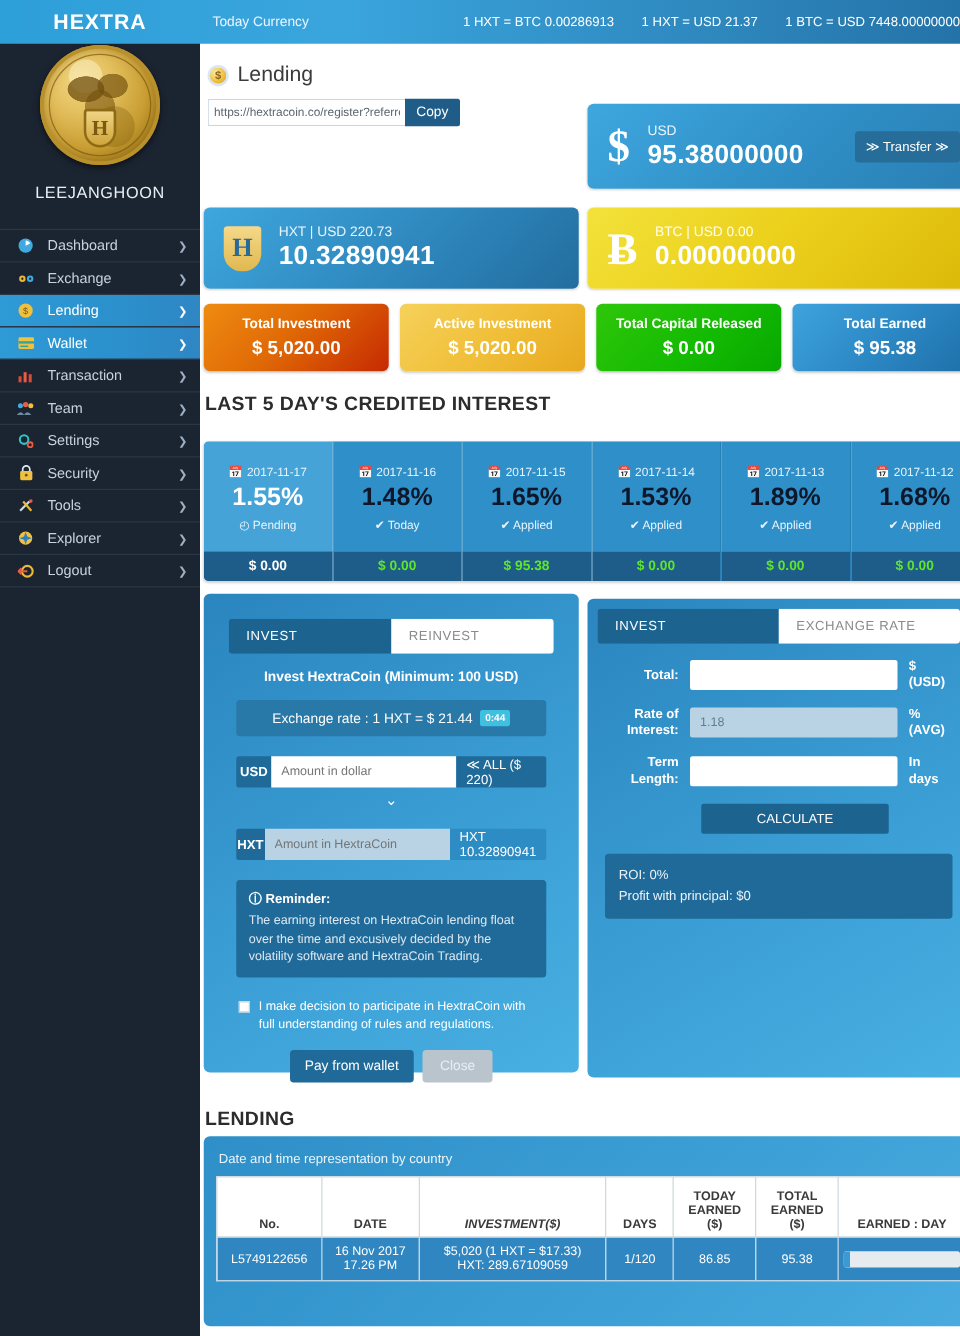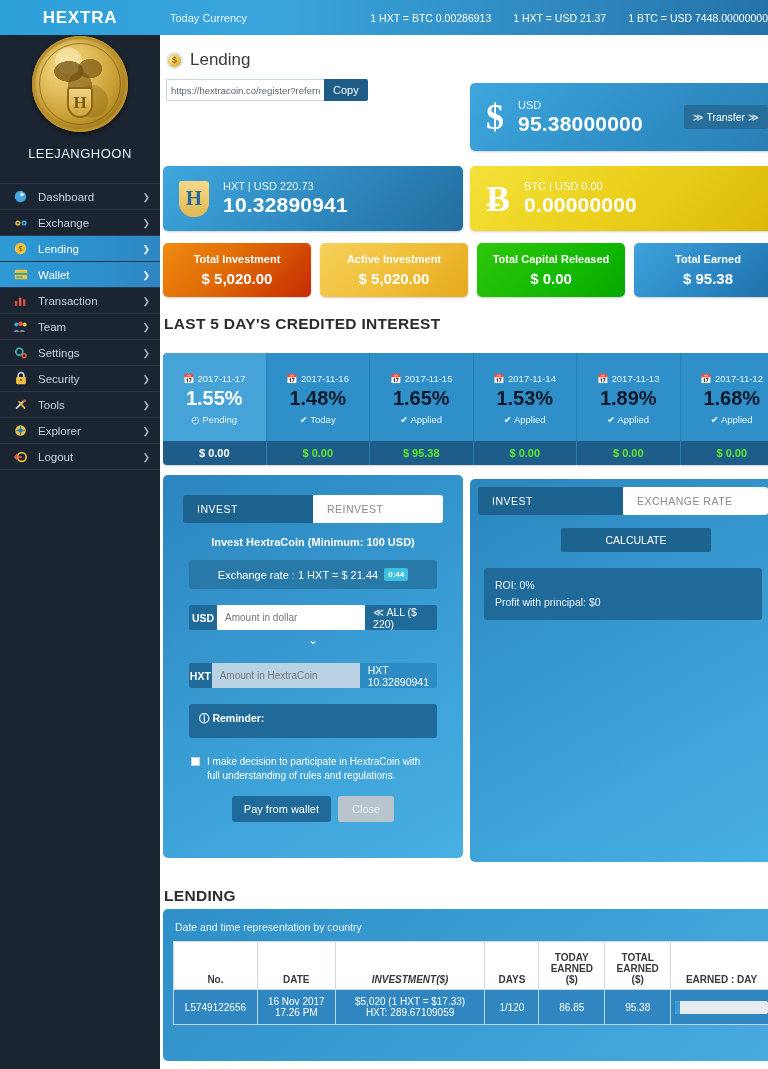--- a/index.html
+++ b/index.html
@@ -593,38 +593,56 @@
       <div class="amt-tag">HXT</div>
       <input class="amt-input disabled" type="text" readonly="" placeholder="Amount in HextraCoin" style="">
       <div class="amt-suffix">HXT 10.32890941</div>
     </div>
 
     <div class="reminder">
       <div class="rem-title">
         <span>ⓘ</span>
         <span>Reminder:</span>
       </div>
+      <div class="rem-text">The earning interest on HextraCoin lending float over the time and excusively decided by the volatility software and HextraCoin Trading.</div>
     </div>
 
     <div class="agree">
       <span class="agree-box"></span>
       <span class="agree-text">I make decision to participate in HextraCoin with full understanding of rules and regulations.</span>
     </div>
 
     <div class="btn-row">
       <button class="btn-pay">Pay from wallet</button>
       <button class="btn-close">Close</button>
     </div>
   </div>
 
   <div class="panel-right">
     <div class="tabs">
       <div class="tab active">INVEST</div>
       <div class="tab inactive">EXCHANGE RATE</div>
     </div>
+    <div id="calc-fields">
+        <div class="calc-row">
+          <div class="calc-label">Total:</div>
+          <input class="calc-input" type="text" style="">
+          <div class="calc-unit">$ (USD)</div>
+        </div>
+        <div class="calc-row">
+          <div class="calc-label">Rate of Interest:</div>
+          <input class="calc-input disabled" type="text" value="1.18" style="">
+          <div class="calc-unit">% (AVG)</div>
+        </div>
+        <div class="calc-row">
+          <div class="calc-label">Term Length:</div>
+          <input class="calc-input" type="text" style="">
+          <div class="calc-unit">In days</div>
+        </div>
+      </div>
     <button class="calc-btn">CALCULATE</button>
     <div class="profit-box">
       <div class="profit-line">ROI: 0%</div>
       <div class="profit-line">Profit with principal: $0</div>
     </div>
   </div>
 
   <div class="sect-title" id="lending-title">LENDING</div>
 
   <div class="lend-wrap">

